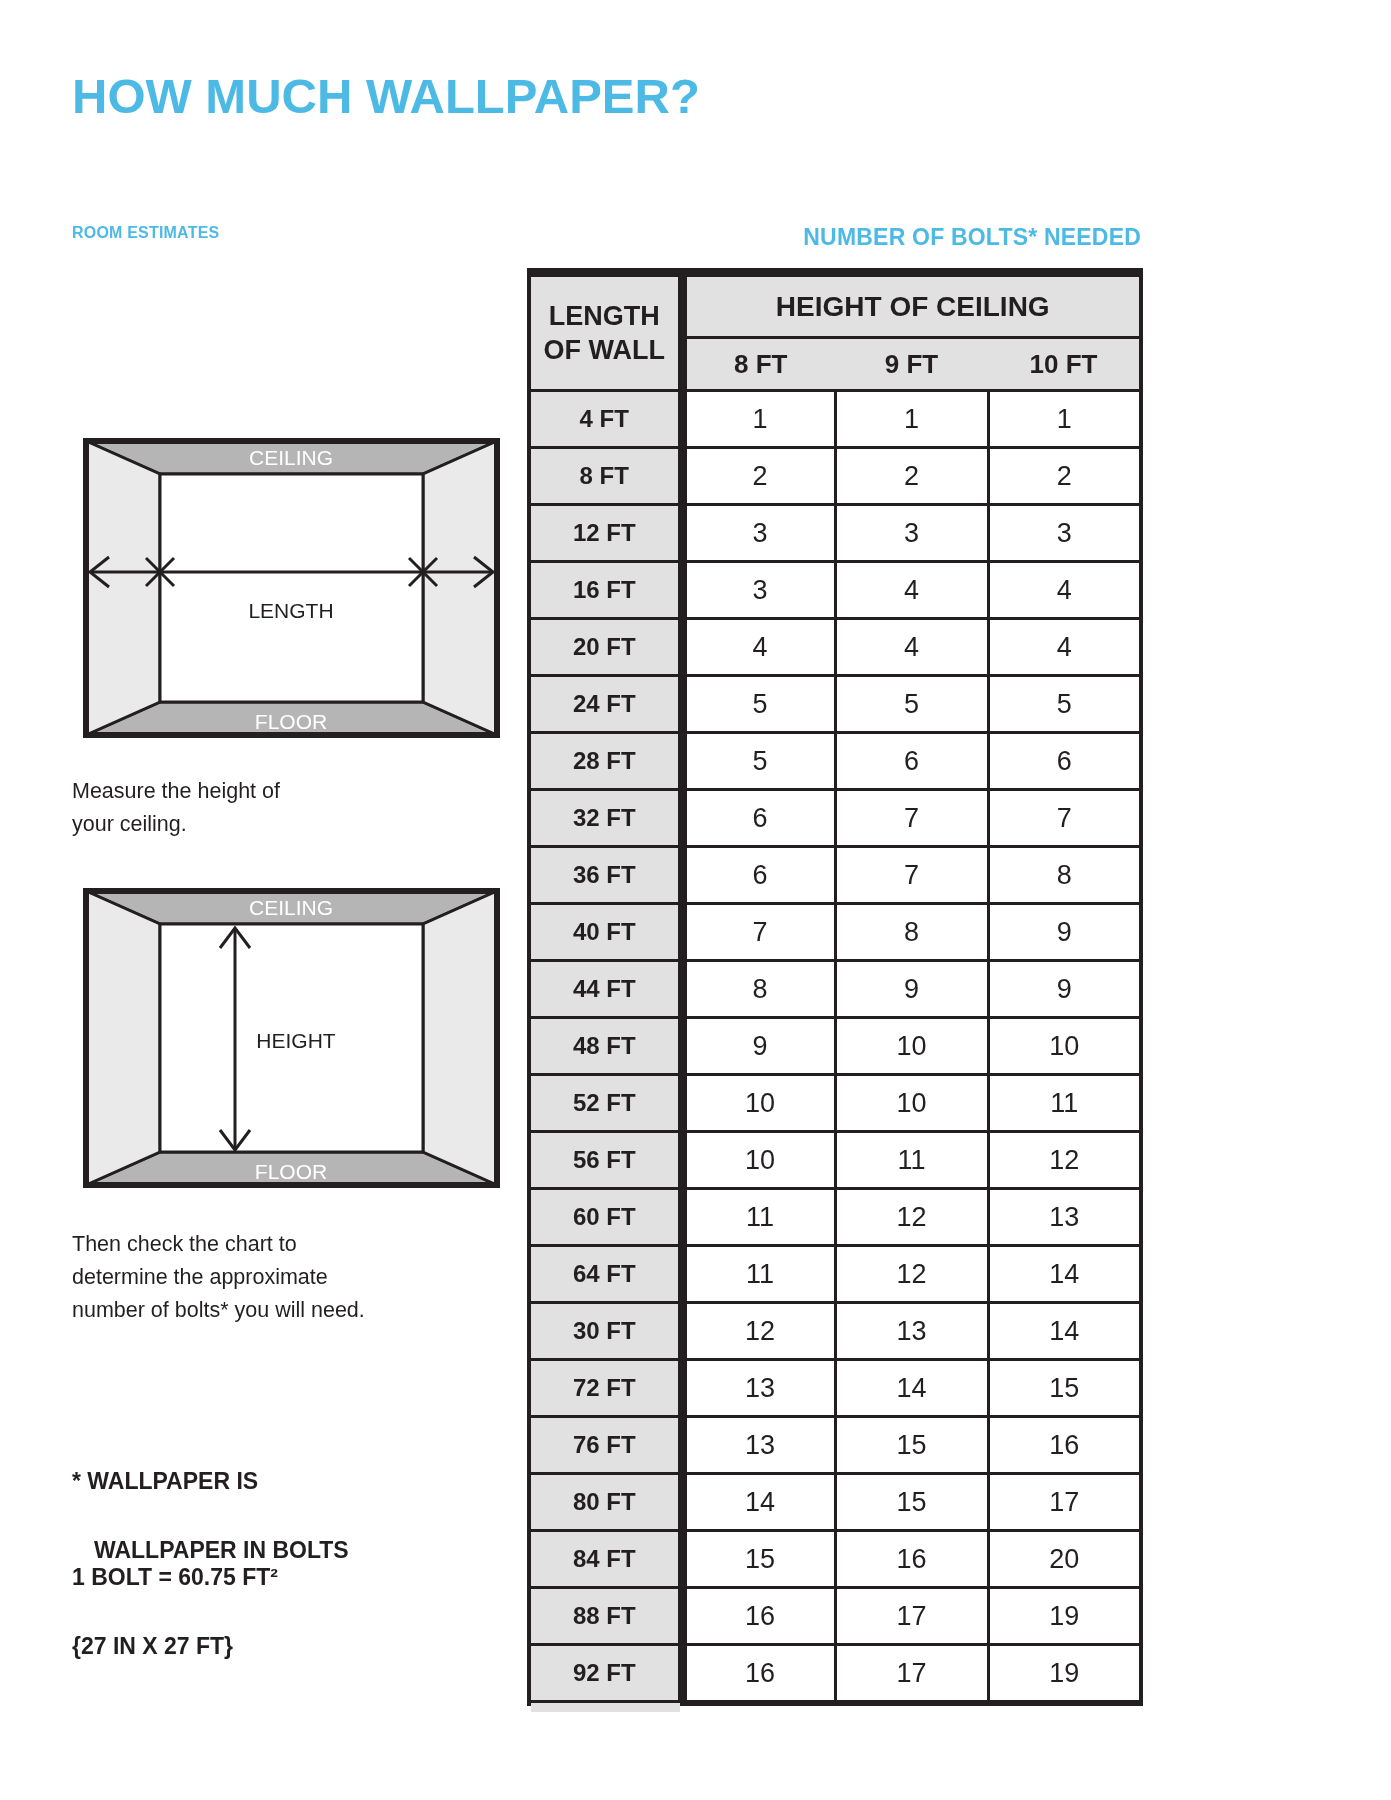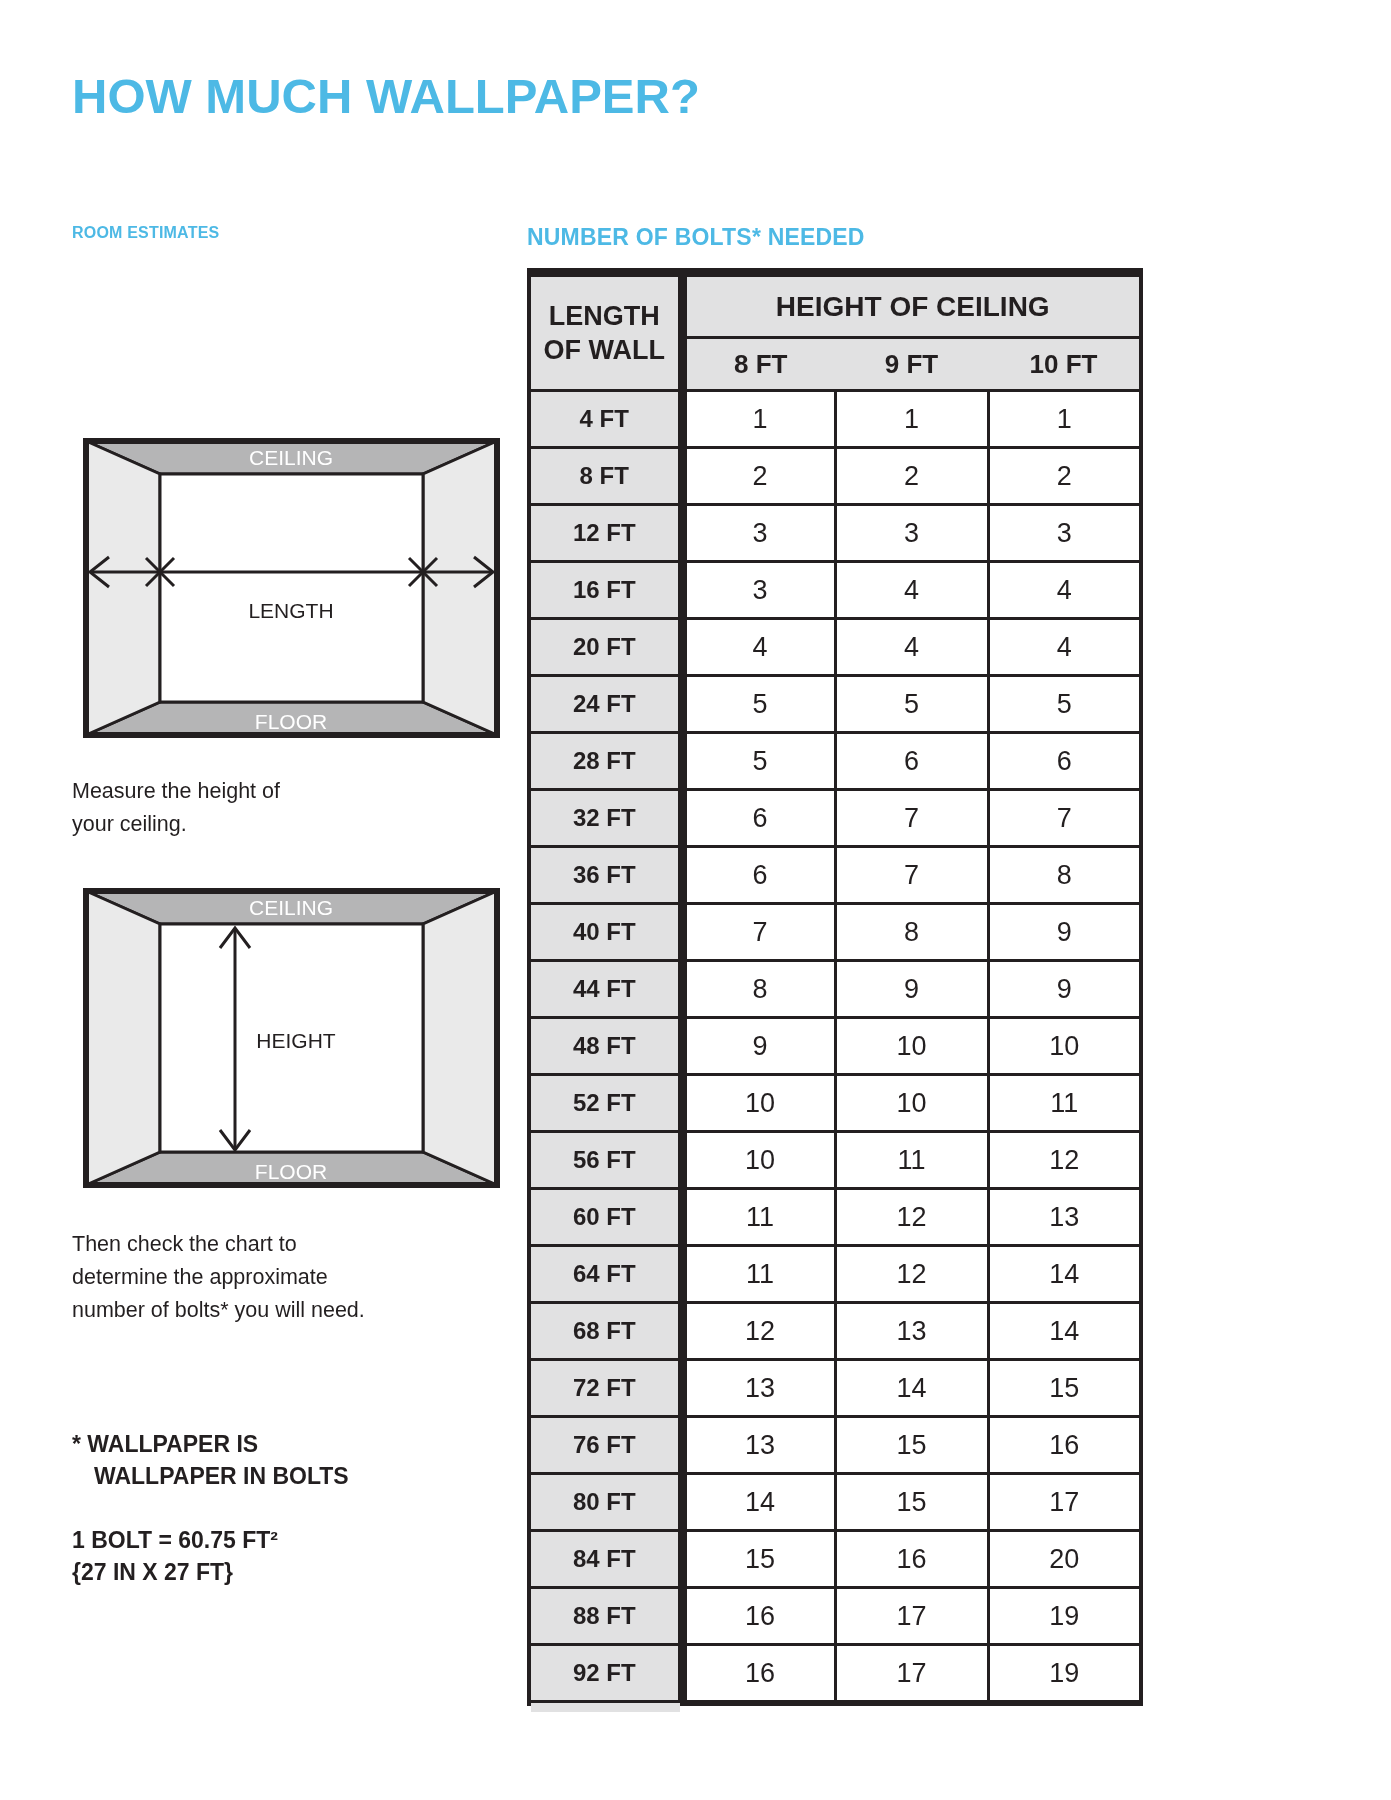--- a/index.html
+++ b/index.html
@@ -16,26 +16,26 @@
   .main-title{
     left:72px;top:68px;font-size:49px;font-weight:bold;color:var(--accent);
     letter-spacing:0px;
   }
   .sec-title{
     font-size:16px;font-weight:bold;color:var(--accent);letter-spacing:0.2px;
   }
   .para{font-size:21.5px;line-height:33px;color:var(--ink);}
   .para span{display:block;}
   .note{font-size:23px;font-weight:bold;line-height:32px;color:var(--ink);}
-  .note span{display:block;}
+  .note span{display:block;margin-top:37px;}
   .note .indent{padding-left:22px;}
 
   
   .tbl-title{
-    left:527px;top:224px;width:614px;text-align:left;
+    left:527px;top:224px;width:614px;text-align:right;
     font-size:23px;font-weight:bold;color:var(--accent);letter-spacing:0.2px;
   }
   table.bolts{
     position:absolute;left:527px;top:268px;border-collapse:collapse;table-layout:fixed;
     border-top:9px solid var(--ink);border-left:4px solid var(--ink);
     border-right:4px solid var(--ink);border-bottom:6px solid var(--ink);
   }
   table.bolts col{width:153px;}
   table.bolts th,table.bolts td{padding:0;text-align:center;vertical-align:middle;color:var(--ink);}
   .c-rowhdr{
@@ -243,21 +243,21 @@
           <td class="rv">12</td>
           <td class="rv">13</td>
         </tr>
         <tr>
           <td class="rl">64 FT</td>
           <td class="rv">11</td>
           <td class="rv">12</td>
           <td class="rv">14</td>
         </tr>
         <tr>
-          <td class="rl">68 FT</td>
+          <td class="rl">30 FT</td>
           <td class="rv">12</td>
           <td class="rv">13</td>
           <td class="rv">14</td>
         </tr>
         <tr>
           <td class="rl">72 FT</td>
           <td class="rv">13</td>
           <td class="rv">14</td>
           <td class="rv">15</td>
         </tr>

